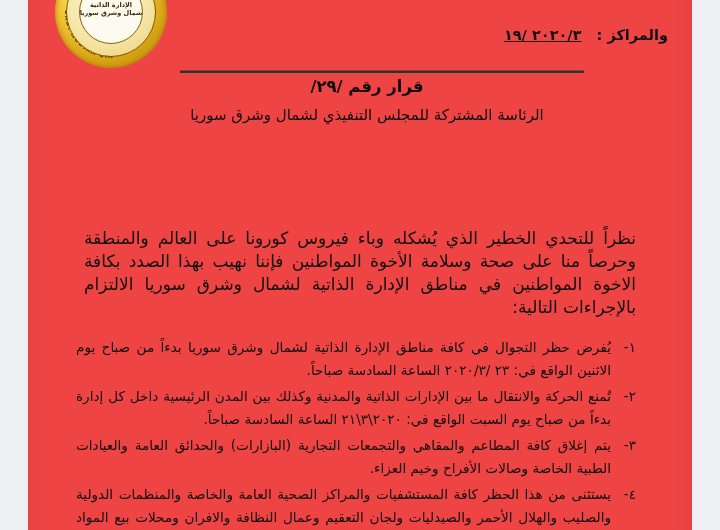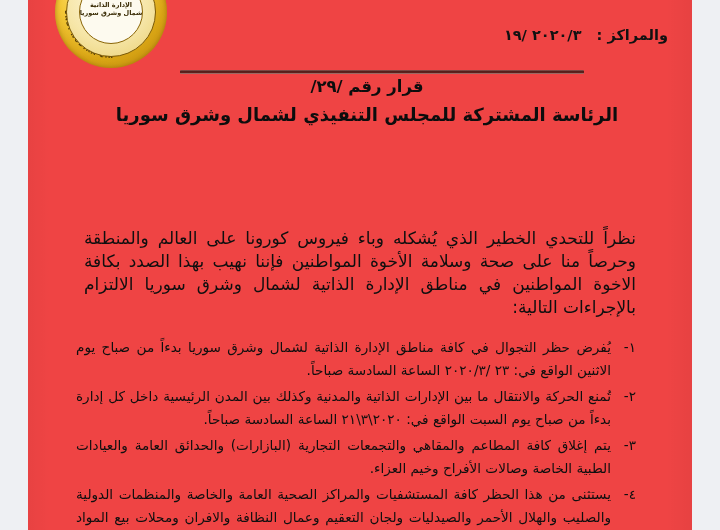--- a/index.html
+++ b/index.html
@@ -104,21 +104,21 @@
     right: 24px;
     top: 27px;
     text-align: right;
     font-size: 14.5px;
     font-weight: bold;
     color: #111111;
     letter-spacing: 0.2px;
     white-space: nowrap;
   }
   .date-row .date-label { margin-left: 4px; }
-  .date-row .date-value { margin-right: 6px; font-weight: bold; }
+  .date-row .date-value { margin-right: 6px; font-weight: bold; text-decoration: underline; }
 
   
   .divider {
     position: absolute;
     left: 152px;
     top: 70px;
     width: 404px;
     height: 4px;
     background: linear-gradient(to bottom, #8a5a55 0%, #4a1411 45%, #6b2a24 75%, #c9a9a4 100%);
     border-radius: 1px;
@@ -139,22 +139,22 @@
     line-height: 22px;
     letter-spacing: 0.3px;
   }
   .doc-basis {
     font-size: 13.5px;
     font-weight: bold;
     line-height: 20px;
     margin-top: 5px;
   }
   .doc-authority {
-    font-size: 18px;
-    font-weight: bold;
+    font-size: 15px;
+    font-weight: normal;
     line-height: 20px;
     margin-top: 7px;
   }
   .doc-decides {
     font-size: 14.5px;
     font-weight: bold;
     line-height: 20px;
     margin-top: 9px;
   }
 

